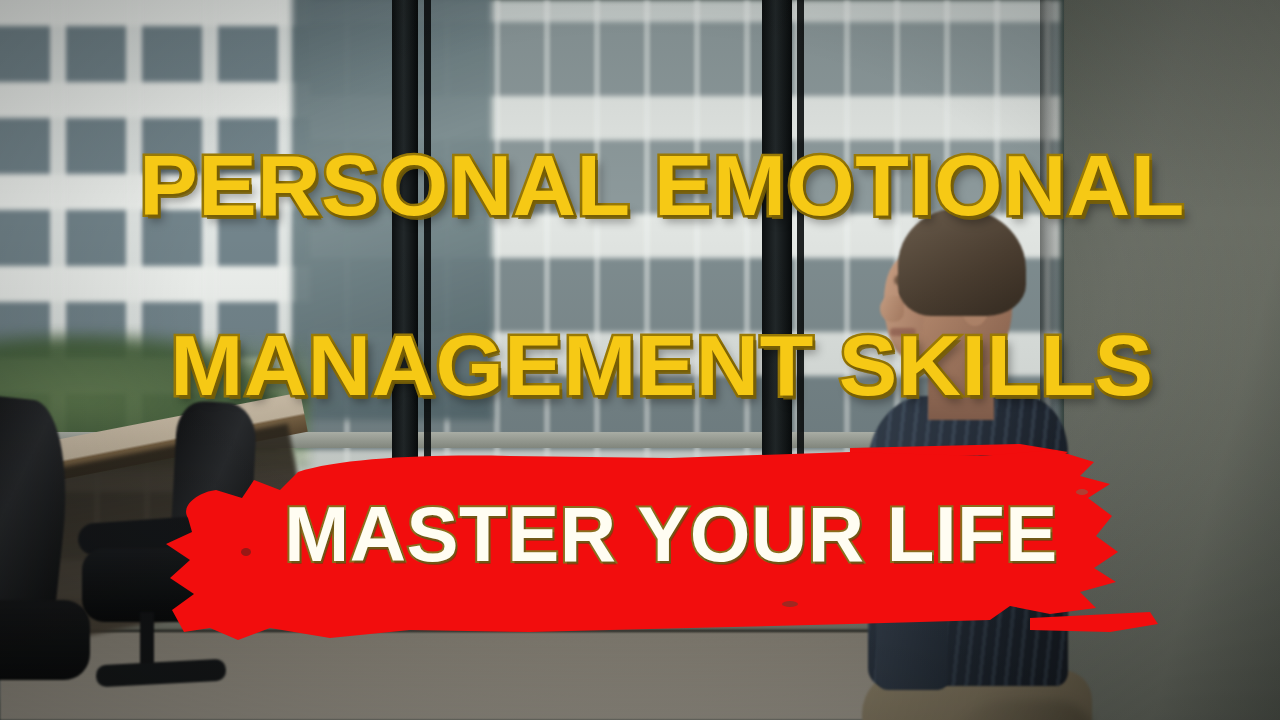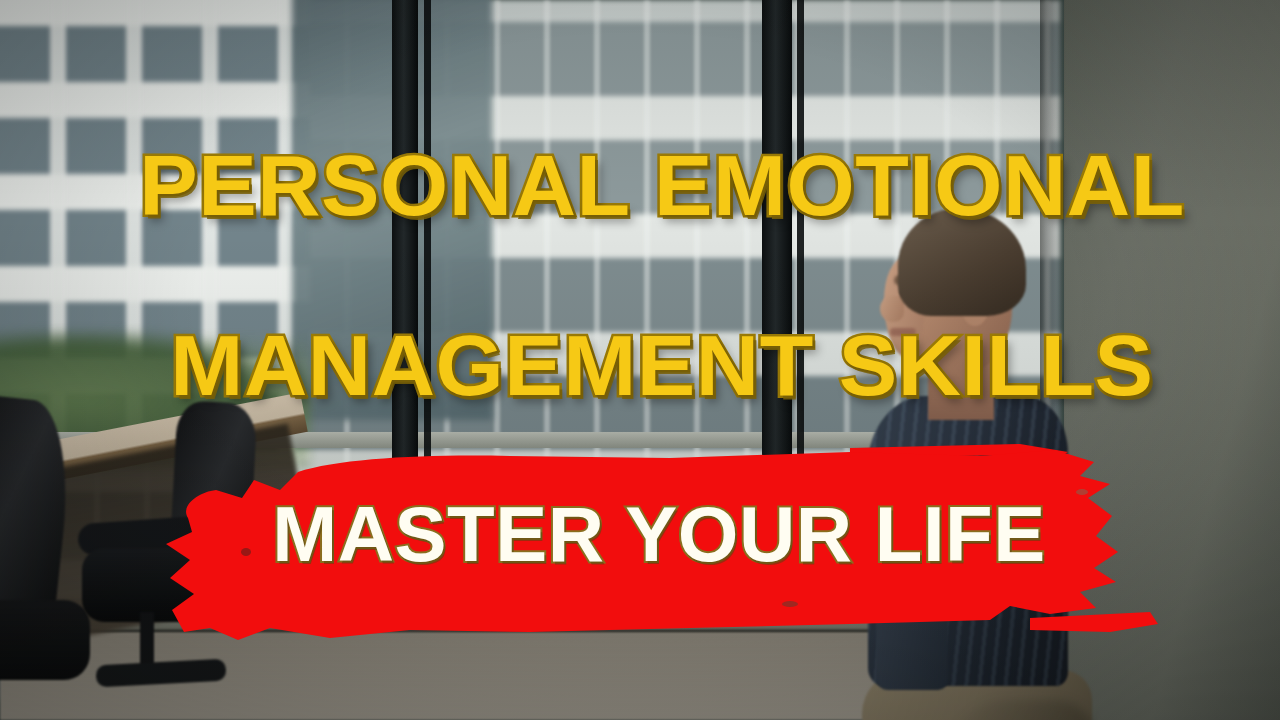--- a/index.html
+++ b/index.html
@@ -416,21 +416,21 @@
   
   .brush-wrap {
     position: absolute;
     left: 150px; top: 432px;
     width: 1010px; height: 220px;
   }
   .brush-svg { position: absolute; inset: 0; width: 100%; height: 100%; }
 
   .subhead {
     position: absolute;
-    left: 154px; top: 495px;
+    left: 166px; top: 495px;
     width: 1010px;
     text-align: center;
     font-family: "Liberation Sans", sans-serif;
     font-weight: 700;
     font-size: 78px;
     line-height: 1;
     letter-spacing: 0.5px;
     color: #FFFDF2;
     white-space: nowrap;
     -webkit-text-stroke: 4px #8A6E1E;

